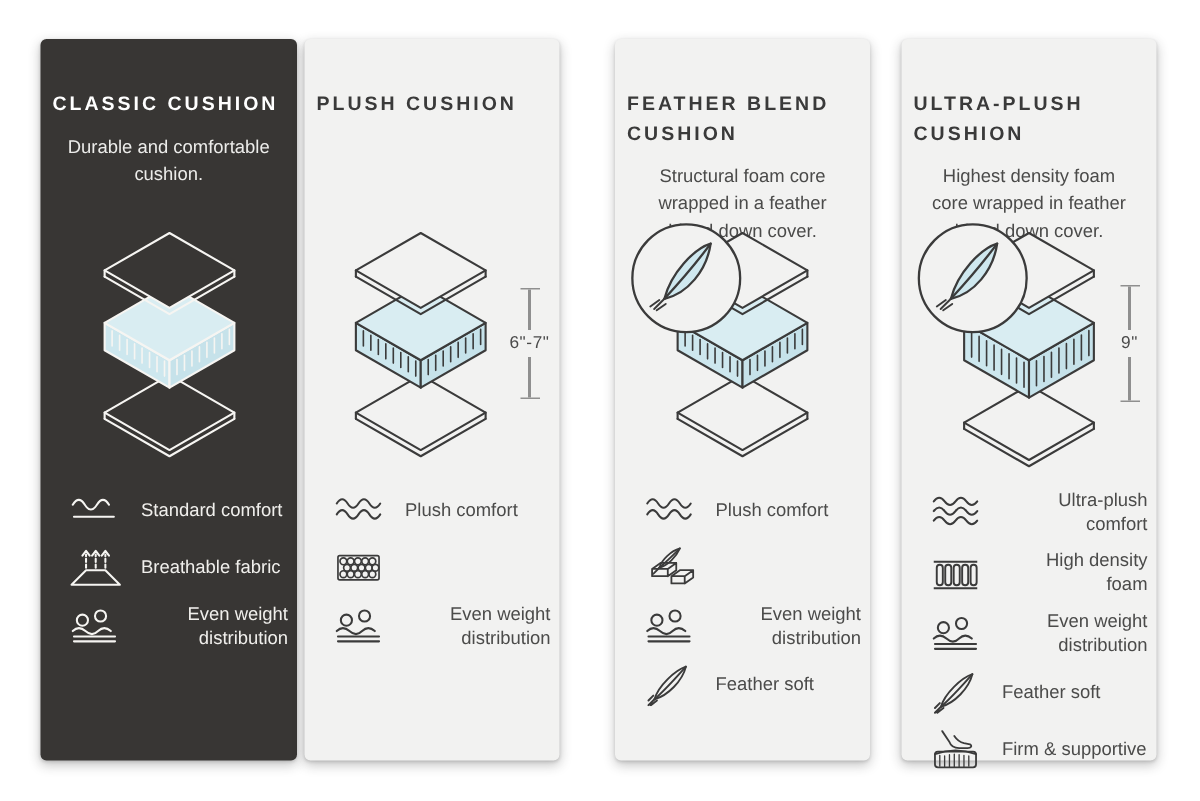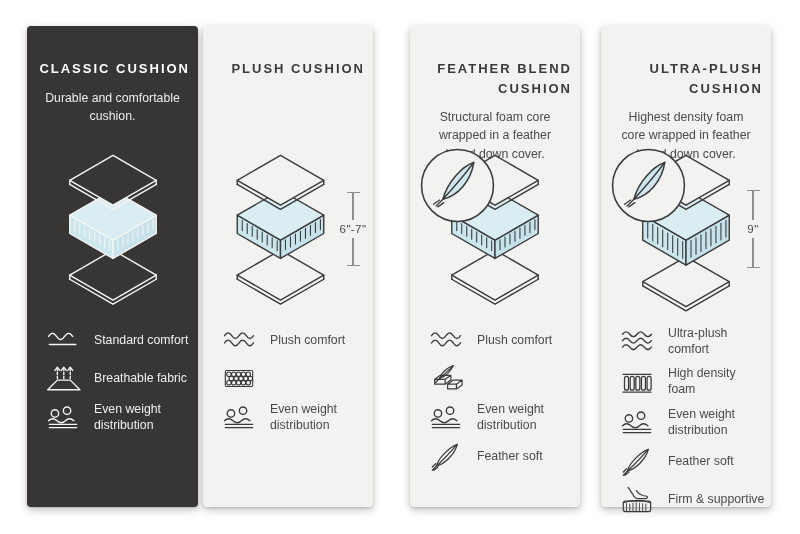--- a/index.html
+++ b/index.html
@@ -17,21 +17,21 @@
   }
   .panel.light{--panel-bg:#f2f2f1;--ink:#3b3b3b;--title:#3a3a3a;--text:#4b4b4a;}
   .panel.dark{--panel-bg:#383634;--ink:#f6f5f2;--title:#ffffff;--text:#ececea;}
   .p0{left:27px;width:171px;}
   .p1{left:203px;}
   .p2{left:410px;}
   .p3{left:601px;}
 
   .head{height:126px;box-sizing:border-box;padding:33px 8px 0;}
   .title{
-    margin:0;text-align:right;color:var(--title);
+    margin:0;text-align:left;color:var(--title);
     font-size:13px;font-weight:bold;letter-spacing:2px;line-height:1.5;
   }
   .desc{
     margin:10px 7px 0;text-align:center;color:var(--text);
     font-size:12.3px;line-height:1.5;
   }
 
   .illo{position:relative;height:170px;}
   .cushion{
     position:absolute;left:50%;top:0;transform:translateX(-50%);
@@ -48,21 +48,21 @@
   .measure .line{width:1.6px;flex:1;background:#8f8f8f;}
   .measure .mlabel{
     font-size:11.5px;color:#4a4a4a;padding:3px 0;white-space:nowrap;
     letter-spacing:.4px;
   }
 
   .features{list-style:none;margin:4px 0 0;padding:0 6px 0 16px;}
   .features li{display:flex;align-items:center;gap:11px;margin-bottom:9px;}
   .fi{width:40px;min-width:40px;display:flex;justify-content:center;}
   .fi svg{width:36px;height:29px;color:var(--ink);display:block;}
-  .flabel{font-size:12.3px;line-height:1.28;color:var(--text);}
+  .flabel{font-size:12.3px;line-height:1.28;color:var(--text);text-align:right;}
   .dark .flabel{color:#f0efec;}
 
   .defs{position:absolute;width:0;height:0;overflow:hidden;}
 </style>
 </head>
 <body>
 
 <svg class="defs" aria-hidden="true">
   <defs>
 

